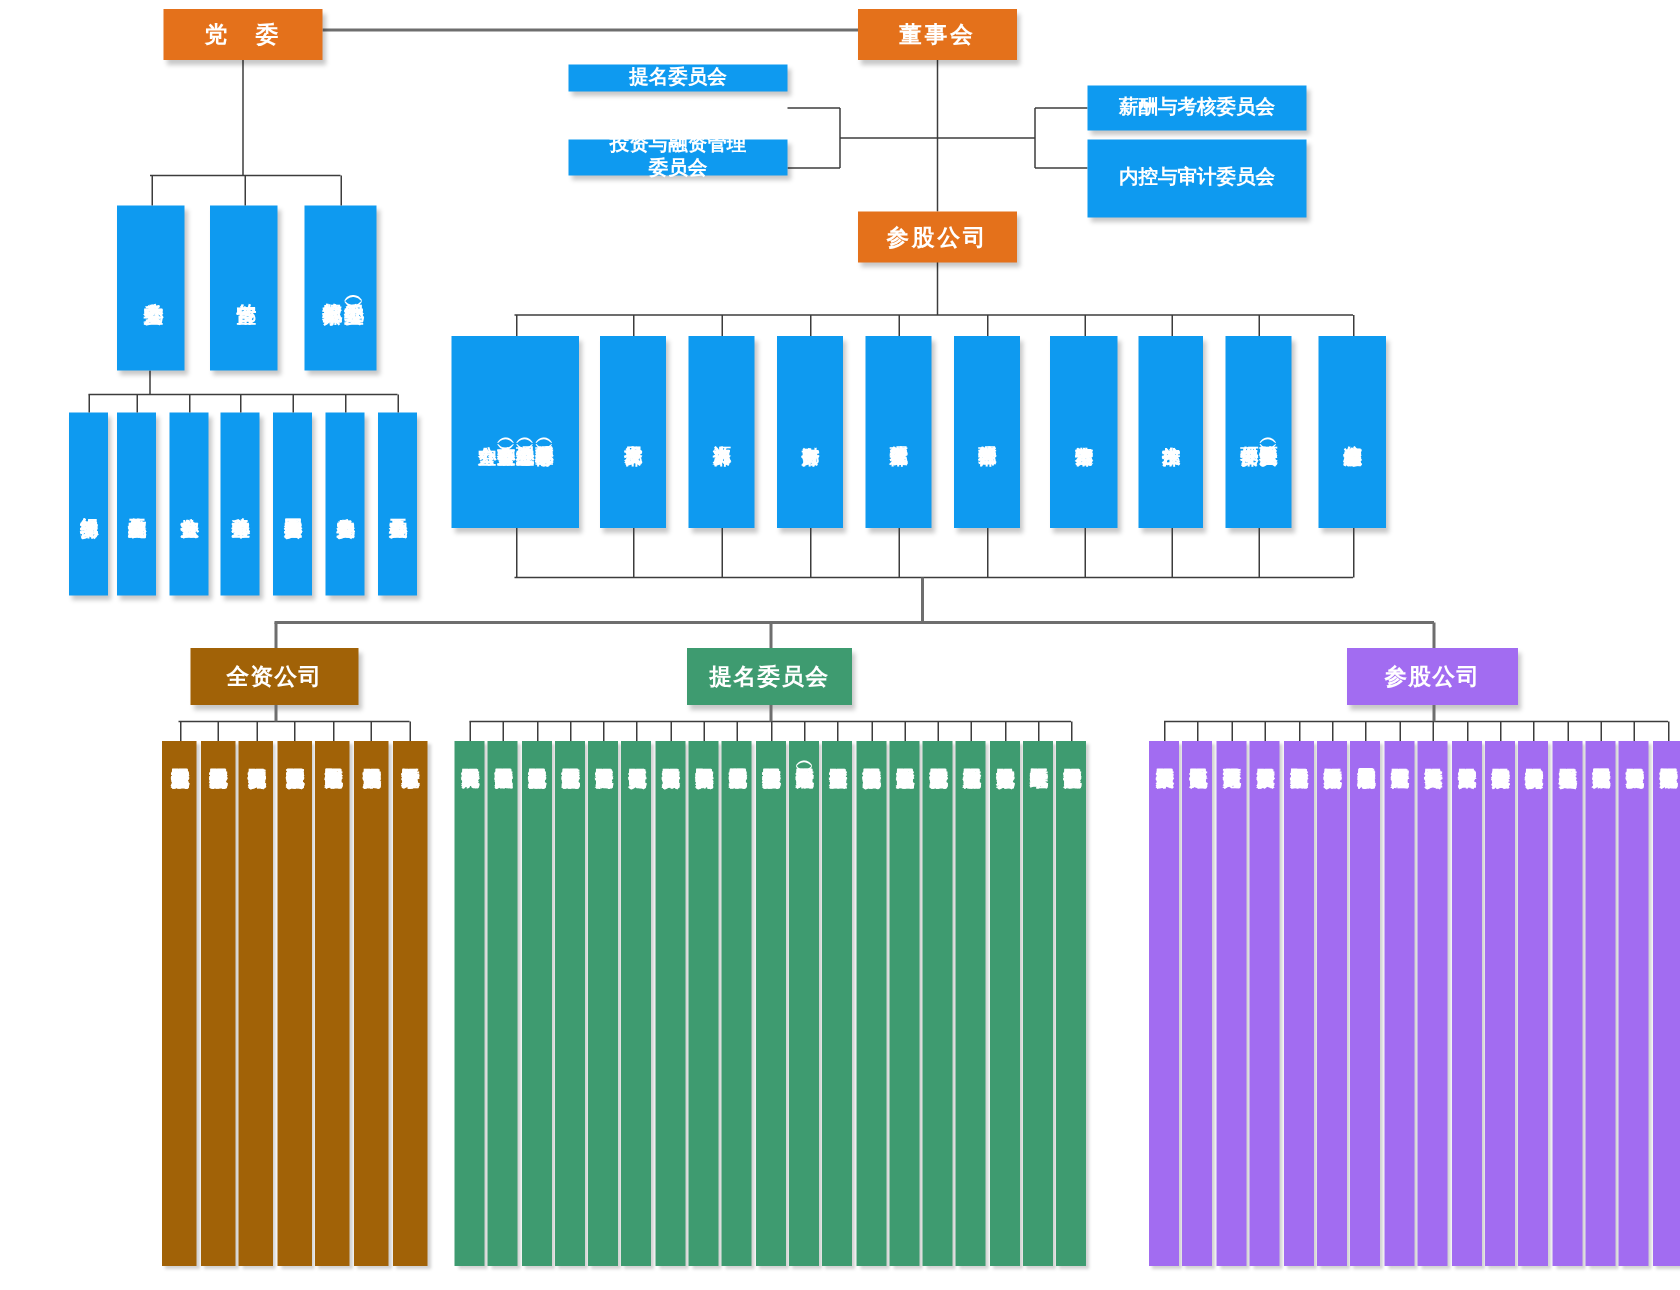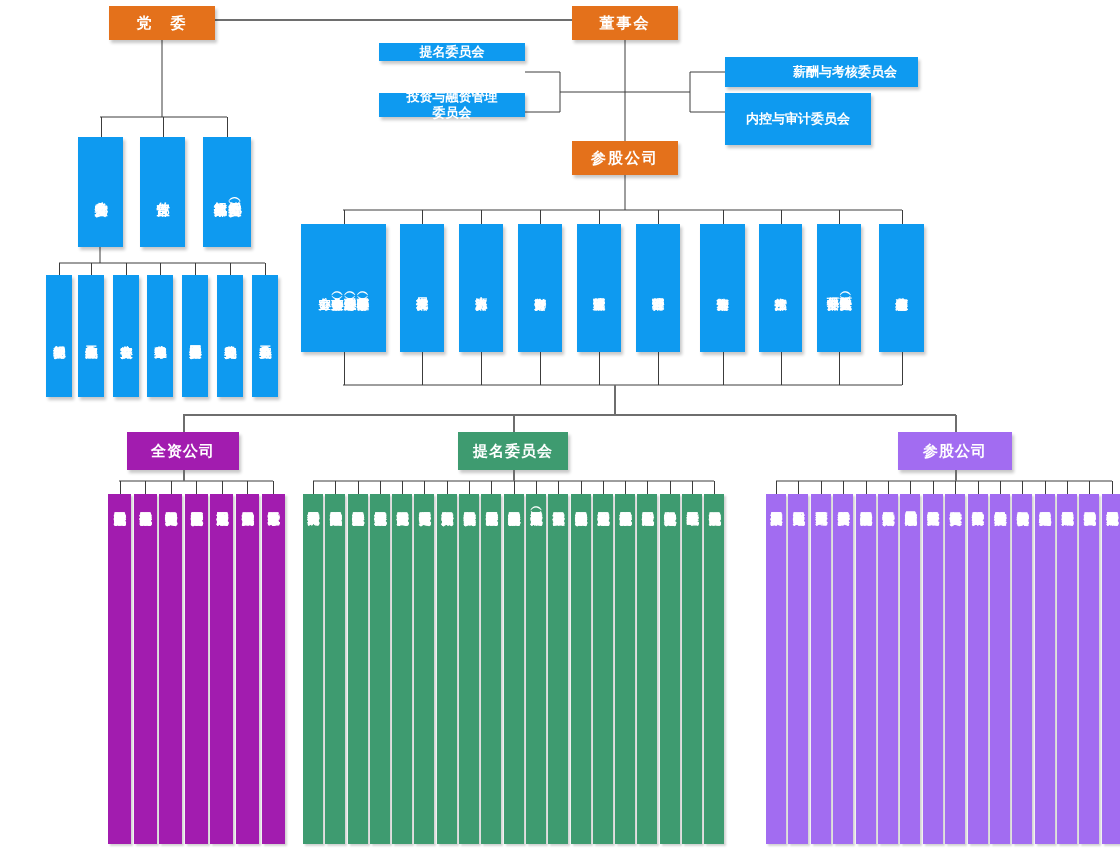--- a/index.html
+++ b/index.html
@@ -4,21 +4,21 @@
 <style>
   html,body{margin:0;padding:0;background:#fff;}
   #canvas{position:relative;width:1120px;height:860px;background:#fff;overflow:hidden;
           font-family:"DejaVu Sans","Liberation Sans",sans-serif;margin-left:44px;}
   svg.lines{position:absolute;left:0;top:0;z-index:0;}
   .box{position:absolute;z-index:2;color:#fff;font-weight:bold;display:flex;
        align-items:center;justify-content:center;text-align:center;
        box-shadow:2px 3px 3px rgba(0,0,0,0.22);white-space:pre-line;}
   .orange{background:#E4711B;}
   .blue{background:#0E9AF0;}
-  .g0bg{background:#a21caf;}
+  .g0bg{background:#a16207;}
   .g1bg{background:#3E9B70;}
   .g2bg{background:#A26CF1;}
   .top{font-size:15px;letter-spacing:2px;height:34px;width:106px;}
   .cmte{width:146px;font-size:13px;line-height:1.25;}
   .hdr{height:38px;font-size:15px;letter-spacing:1px;}
   
   .vbox{writing-mode:vertical-rl;text-orientation:mixed;line-height:1.12;}
   .l2{top:137px;height:110px;font-size:13px;}
   .l2::before{content:"";position:absolute;left:50%;top:-20px;width:1px;height:20px;background:#3c3c3c;}
   .l3{top:275px;height:122px;width:26px;font-size:12px;line-height:1.08;}
@@ -76,21 +76,21 @@
     <line x1="732" y1="481" x2="1068" y2="481" stroke="#3c3c3c" stroke-width="1"></line>
   </svg>
 
   <div class="box orange top" style="left:65px;top:6px;">党　委</div>
   <div class="box orange top" style="left:528px;top:6px;">董事会</div>
   <div class="box orange top" style="left:528px;top:141px;">参股公司</div>
 
   <div class="box blue cmte" style="left:335px;top:43px;height:18px;">提名委员会</div>
   <div class="box blue cmte" style="left:335px;top:93px;height:24px;">投资与融资管理
 委员会</div>
-  <div class="box blue cmte" style="left:681px;top:57px;height:30px;padding-left:47px;">薪酬与考核委员会</div>
+  <div class="box blue cmte" style="left:681px;top:57px;height:30px;">薪酬与考核委员会</div>
   <div class="box blue cmte" style="left:681px;top:93px;height:52px;">内控与审计委员会</div>
 
   <div class="box blue vbox l2" style="left:34px;width:45px;">党委办公室</div>
   <div class="box blue vbox l2" style="left:96px;width:45px;">宣传部</div>
   <div class="box blue vbox l2" style="left:159px;width:48px;">（纪委办公室）
 纪检监察部</div>
 
   <div class="box blue vbox l3" style="left:2px;">党委组织部</div>
   <div class="box blue vbox l3" style="left:34px;">统战工作办公室</div>
   <div class="box blue vbox l3" style="left:69px;">扶贫办公室</div>

